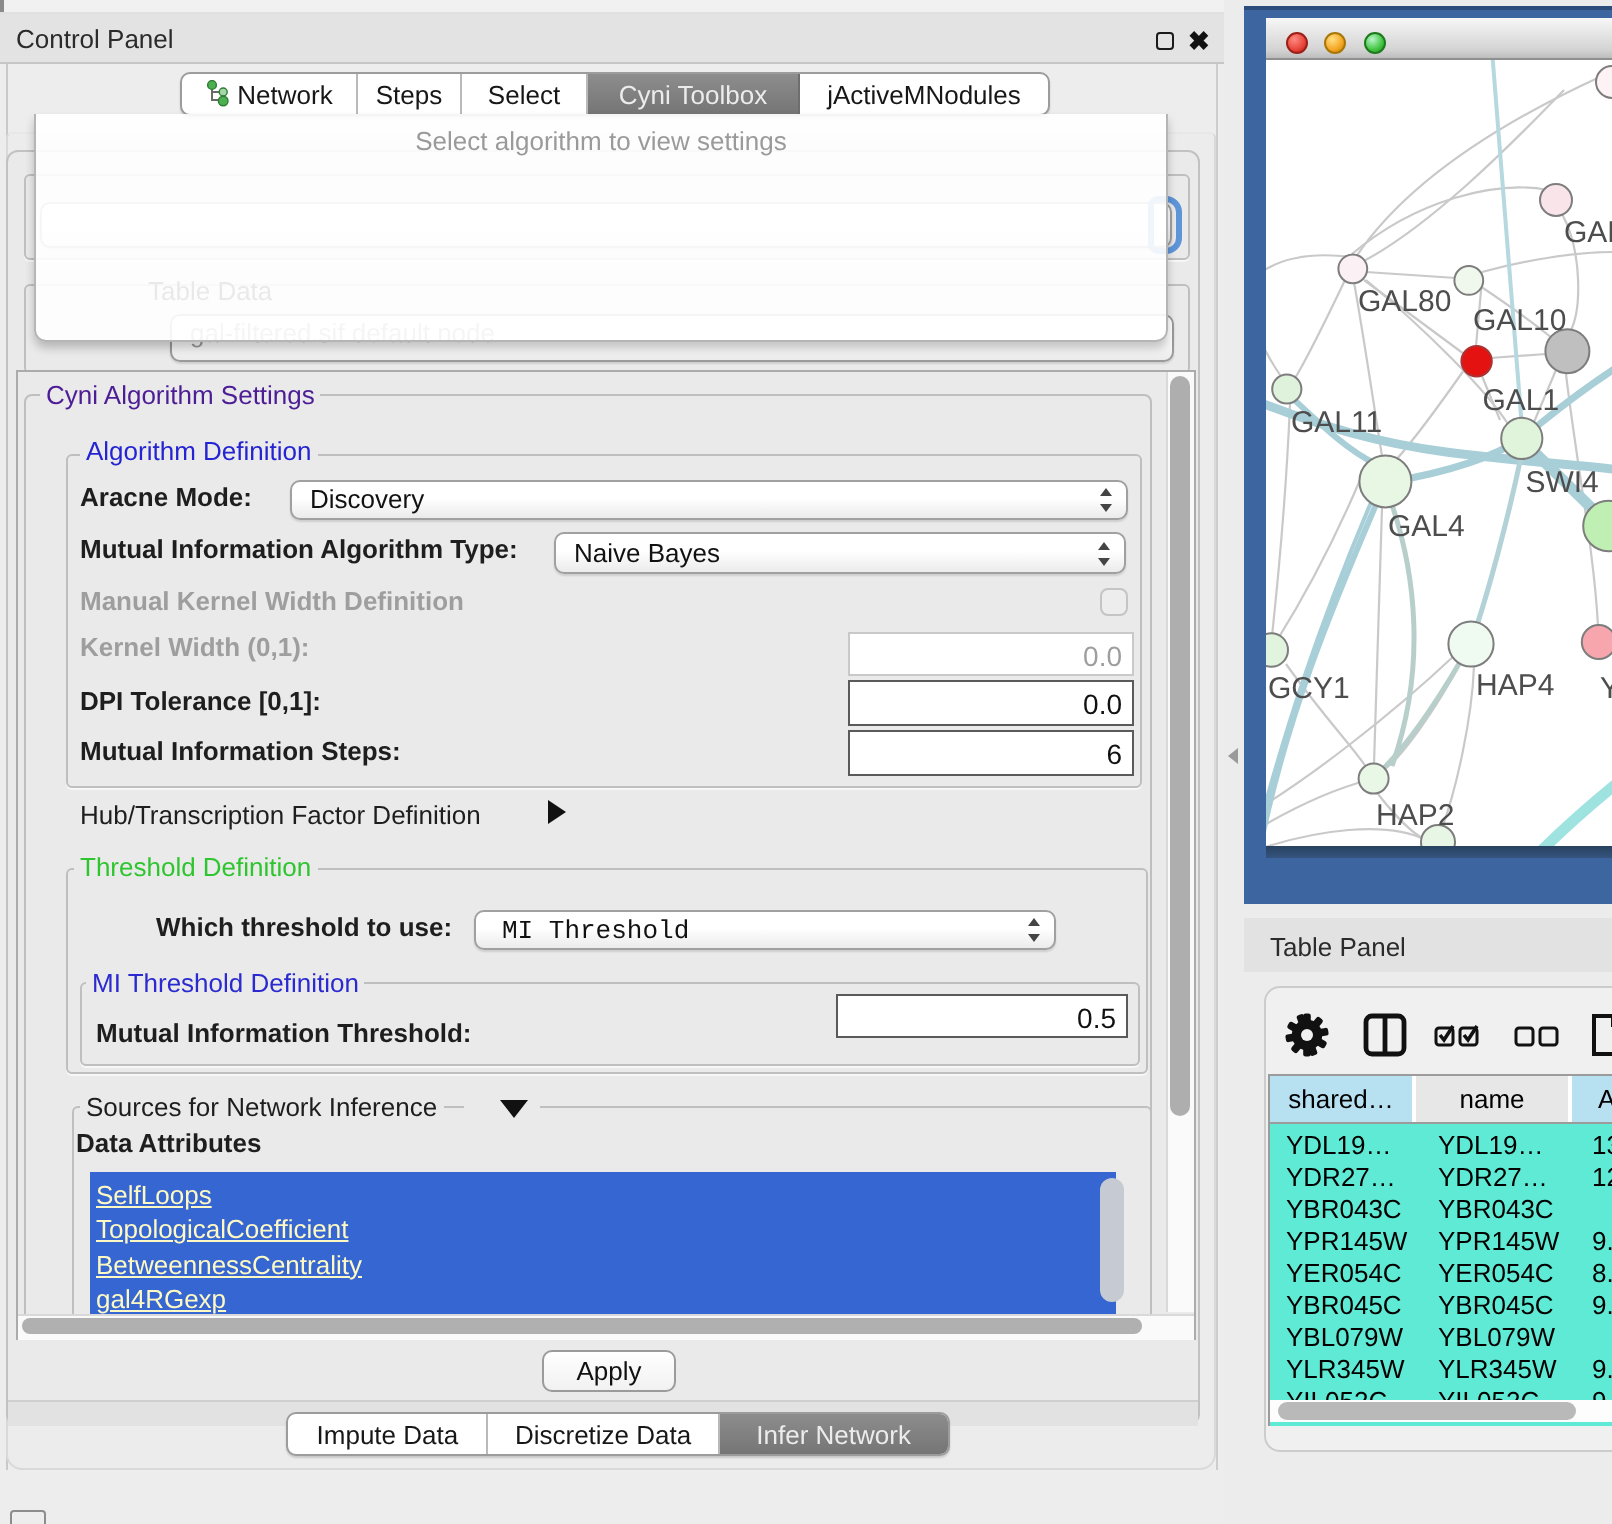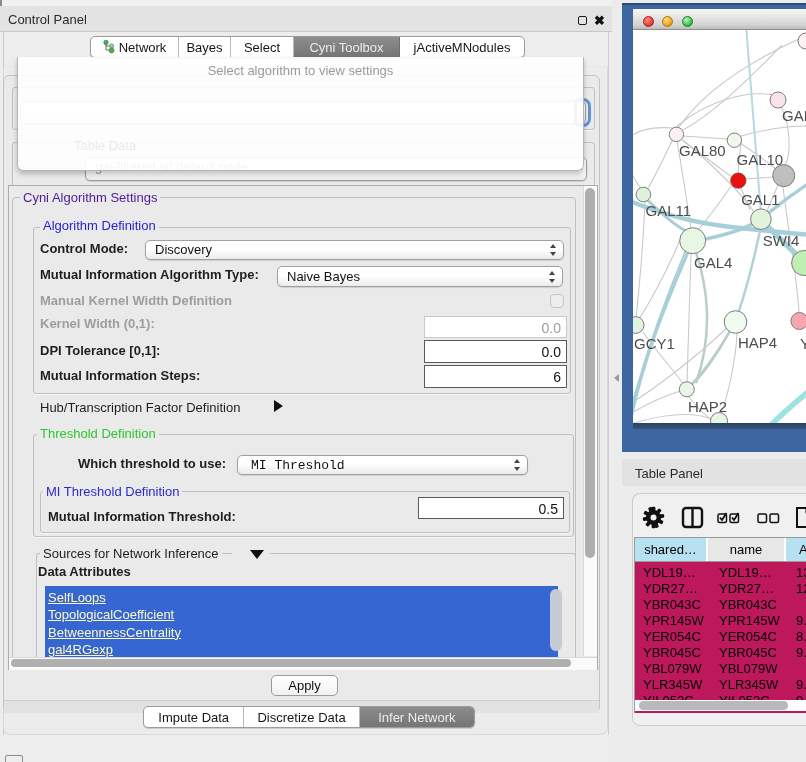--- a/index.html
+++ b/index.html
@@ -49,21 +49,21 @@
 
 <div class="tabbar" style="left:90px;top:36px;width:435px;">
   <div class="tab" style="width:88px;">
     <svg width="12" height="14" viewBox="0 0 12 14" style="margin-right:4px;">
       <path d="M3 3 L3 10 L8 10 M3 6 L8 6" stroke="#6a6a6a" stroke-width="1" fill="none"></path>
       <circle cx="3" cy="2.5" r="2.2" fill="#4caf50" stroke="#2e7d32" stroke-width="0.7"></circle>
       <circle cx="8.6" cy="6" r="2" fill="#a5d6a7" stroke="#2e7d32" stroke-width="0.7"></circle>
       <circle cx="8.6" cy="10.5" r="2.4" fill="#4caf50" stroke="#2e7d32" stroke-width="0.7"></circle>
     </svg>
     Network</div>
-  <div class="tab" style="width:52px;">Bayes</div>
+  <div class="tab" style="width:52px;">Steps</div>
   <div class="tab" style="width:63px;">Select</div>
   <div class="tab sel" style="width:106px;">Cyni Toolbox</div>
   <div class="tab" style="width:124px;">jActiveMNodules</div>
 </div>
 
 <div class="gb" style="left:12px;top:87px;width:583px;height:43px;"></div>
 <div class="combo" style="left:20px;top:101px;width:566px;height:23px;"></div>
 <div class="abs" style="left:574px;top:98px;width:17px;height:29px;border:3px solid #5e95d8;border-radius:5px 8px 8px 5px;"></div>
 <div class="gb" style="left:12px;top:142px;width:583px;height:45px;"></div>
 <div class="lbl" style="left:74px;top:138px;">Table Data</div>
@@ -71,21 +71,21 @@
     <span class="txt" style="color:#9a9a9a;top:1px;">gal-filtered.sif default node</span>
   </div>
 
 <div class="abs" style="left:8px;top:185px;width:590px;height:485px;background:#eaeaea;border:1px solid #ababab;"></div>
 
 <div class="gb" style="left:12px;top:197px;width:564px;height:466px;border-radius:4px;"></div>
 <div class="gbt" style="left:20px;top:190px;color:#4c1d95;">Cyni Algorithm Settings</div>
 
 <div class="gb" style="left:33px;top:227px;width:538px;height:167px;"></div>
 <div class="gbt" style="left:40px;top:218px;color:#2424d2;">Algorithm Definition</div>
-<div class="lbl b" style="left:40px;top:241px;">Control Mode:</div>
+<div class="lbl b" style="left:40px;top:241px;">Aracne Mode:</div>
 <div class="combo" style="left:145px;top:240px;width:419px;height:20px;">
     <span class="txt" style="top:1px;">Discovery</span>
     <span class="spin"></span>
   </div>
 <div class="lbl b" style="left:40px;top:267px;">Mutual Information Algorithm Type:</div>
 <div class="combo" style="left:277px;top:266px;width:286px;height:21px;">
     <span class="txt" style="top:2px;">Naive Bayes</span>
     <span class="spin"></span>
   </div>
 <div class="lbl b dis" style="left:40px;top:293px;">Manual Kernel Width Definition</div>
@@ -256,21 +256,21 @@
     <rect x="76" y="8" width="8.5" height="8.5" rx="1.5"></rect>
     <rect x="88" y="8" width="8.5" height="8.5" rx="1.5"></rect>
     <path d="M78,11.5 L80,14 L84.5,7" stroke-width="1.8"></path>
     <path d="M90,11.5 L92,14 L96.5,7" stroke-width="1.8"></path>
     <rect x="116" y="8" width="8.5" height="8.5" rx="1.5"></rect>
     <rect x="128" y="8" width="8.5" height="8.5" rx="1.5"></rect>
   </g>
   <path d="M155,2 L165,2 L169,6 L169,21 L155,21 Z M164.5,2 L164.5,6.5 L169,6.5" fill="none" stroke="#111" stroke-width="2"></path>
 </svg>
 
-<div class="abs" style="left:634px;top:537px;width:172px;height:176px;background:#be185d;border-left:1px solid #9b9b9b;border-top:1px solid #9b9b9b;overflow:hidden;">
+<div class="abs" style="left:634px;top:537px;width:172px;height:176px;background:#5eead4;border-left:1px solid #9b9b9b;border-top:1px solid #9b9b9b;overflow:hidden;">
   <div class="abs" style="left:0;top:0;width:172px;height:24px;background:#fff;border-bottom:1px solid #9b9b9b;">
     <div class="abs" style="left:0;top:0;width:71px;height:23px;background:#b7e1f1;text-align:center;font-size:13px;padding-top:4px;">shared…</div>
     <div class="abs" style="left:73px;top:0;width:76px;height:23px;background:#e7e7e7;text-align:center;font-size:13px;padding-top:4px;">name</div>
     <div class="abs" style="left:151px;top:0;width:21px;height:23px;background:#b7e1f1;font-size:13px;padding-top:4px;padding-left:13px;">A</div>
   </div>
   <div class="abs" style="left:0;top:25px;width:172px;height:137px;font-size:13px;line-height:16px;color:#000;">
     <div style="position:absolute;left:8px;top:2px;">YDL19…<br>YDR27…<br>YBR043C<br>YPR145W<br>YER054C<br>YBR045C<br>YBL079W<br>YLR345W<br>YIL052C</div>
     <div style="position:absolute;left:84px;top:2px;">YDL19…<br>YDR27…<br>YBR043C<br>YPR145W<br>YER054C<br>YBR045C<br>YBL079W<br>YLR345W<br>YIL052C</div>
     <div style="position:absolute;left:161px;top:2px;">13<br>12<br><br>9.<br>8.<br>9.<br><br>9.<br>9.</div>
   </div>

